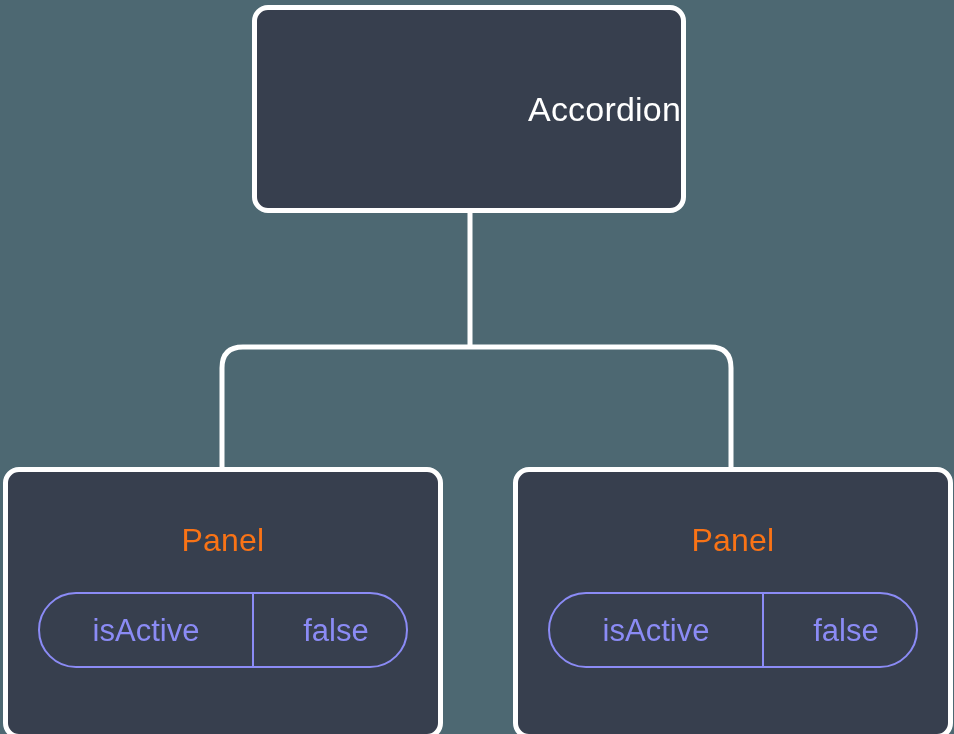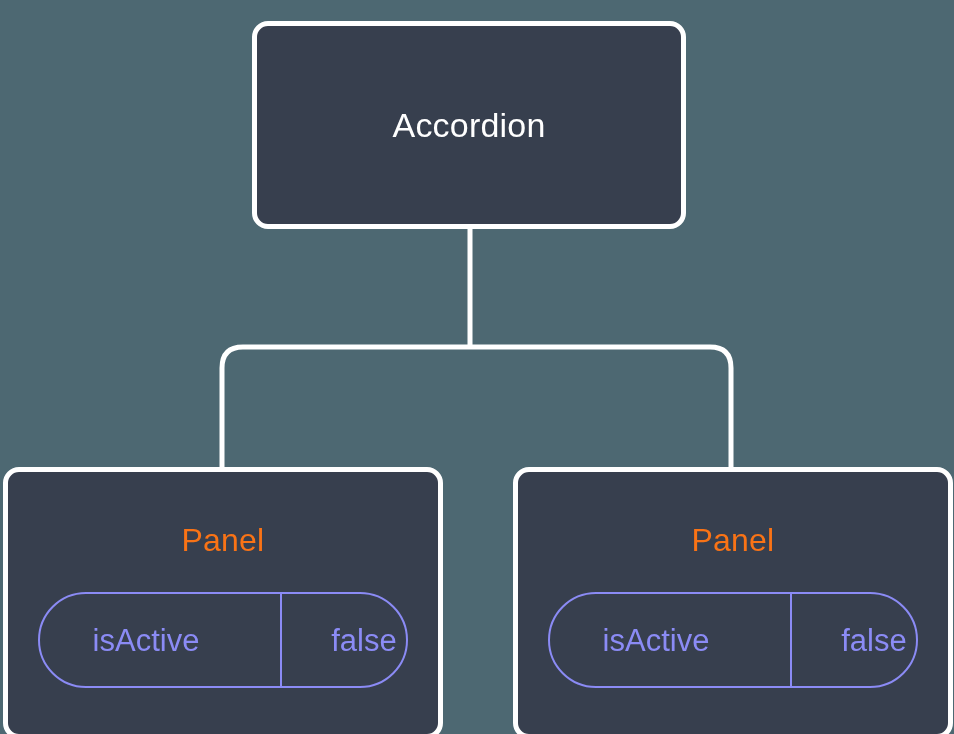--- a/index.html
+++ b/index.html
@@ -39,22 +39,21 @@
     border-radius: 16px;
   }
 
   #node-accordion {
     left: 252px;
     top: 5px;
     width: 434px;
     height: 208px;
     display: flex;
     align-items: center;
-    justify-content: center;
-    margin-top: 16px;
+    justify-content: flex-end;
   }
 
   .node-title-root {
     color: #ffffff;
     font-size: 34px;
     font-weight: 400;
     letter-spacing: 0.2px;
     line-height: 1;
   }
 
@@ -92,27 +91,26 @@
     line-height: 1;
     letter-spacing: 0.2px;
   }
 
   
   .state-pill {
     position: absolute;
     top: 120px;
     left: 30px;
     width: 370px;
-    height: 96px;
+    height: 76px;
     box-sizing: border-box;
     border: 2px solid #8b8bf5;
     border-radius: 48px;
     display: flex;
     align-items: stretch;
-    gap: 28px;
   }
 
   .state-key {
     flex: 0 0 212px;
     display: flex;
     align-items: center;
     justify-content: center;
     color: #8b8bf5;
     font-size: 31px;
     line-height: 1;

